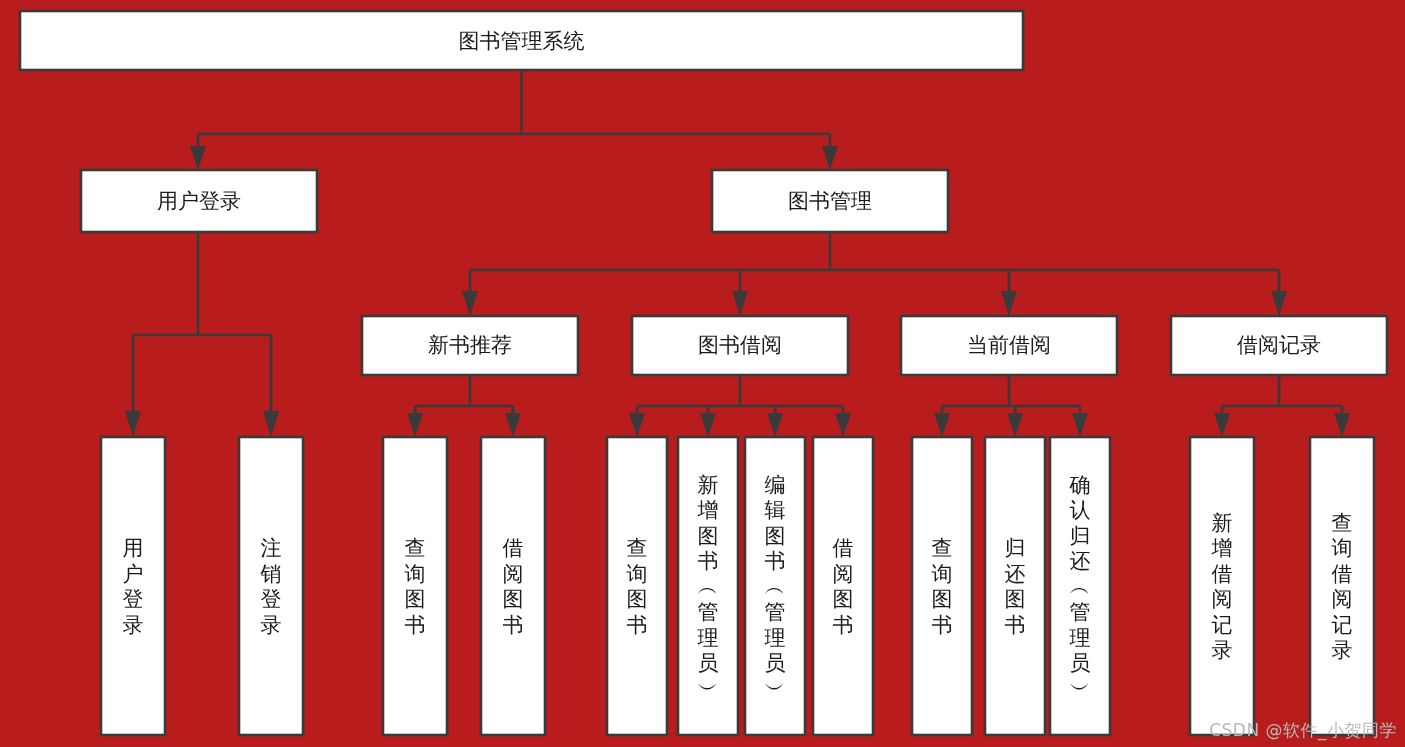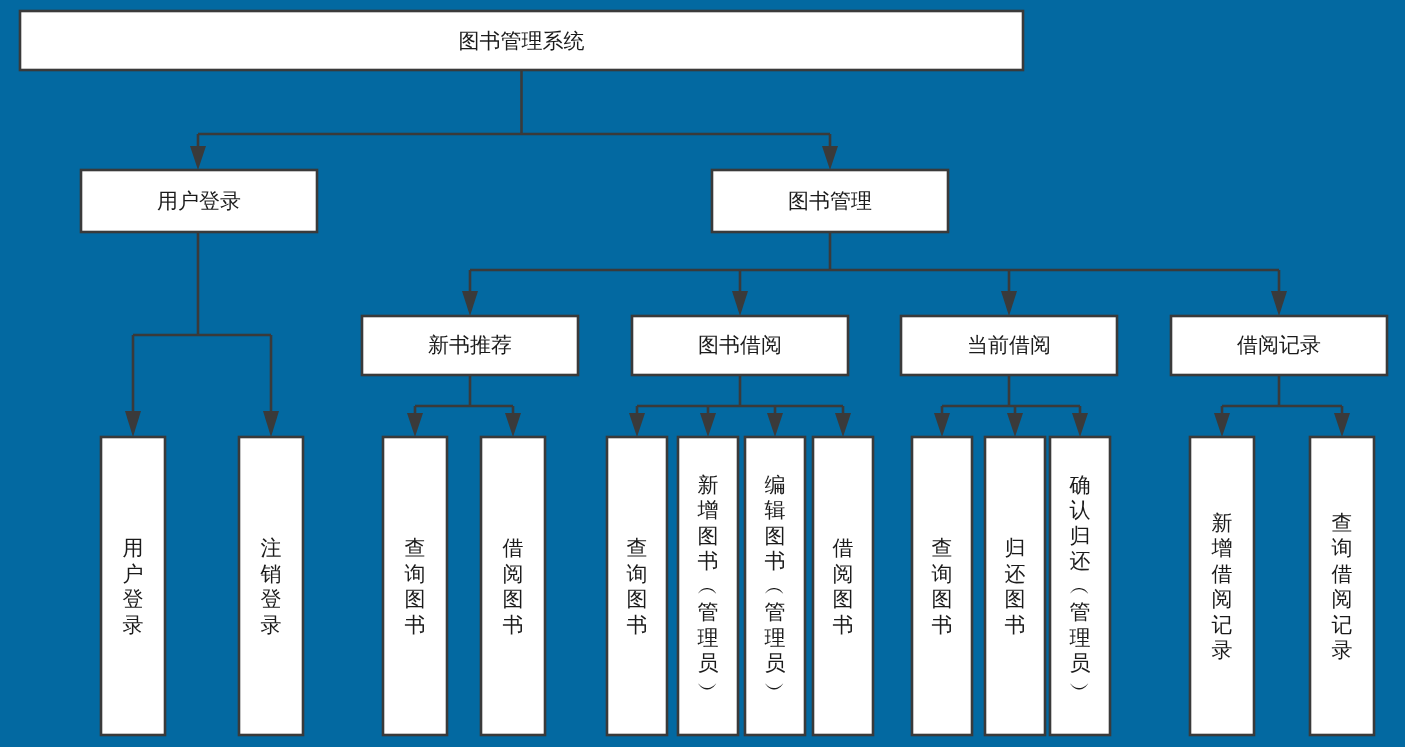--- a/index.html
+++ b/index.html
@@ -10,21 +10,21 @@
   body {
     width: 1405px;
     height: 747px;
     font-family: "DejaVu Sans", "Liberation Sans", sans-serif;
     overflow: hidden;
   }
   #diagram-root {
     position: relative;
     width: 1405px;
     height: 747px;
-    background: #0369a1;
+    background: #b91c1c;
   }
   svg.flow {
     position: absolute;
     left: 0;
     top: 0;
     width: 1405px;
     height: 747px;
     display: block;
   }
   .node-box {
@@ -216,13 +216,14 @@
           <rect class="node-box" x="1190" y="437" width="64" height="298"></rect>
           <text class="leaf-label" x="1222" y="529.9"><tspan x="1222" dy="0">新</tspan><tspan x="1222" dy="25.5">增</tspan><tspan x="1222" dy="25.5">借</tspan><tspan x="1222" dy="25.5">阅</tspan><tspan x="1222" dy="25.5">记</tspan><tspan x="1222" dy="25.5">录</tspan></text>
         </g>
         <g>
           <rect class="node-box" x="1310" y="437" width="64" height="298"></rect>
           <text class="leaf-label" x="1342" y="529.9"><tspan x="1342" dy="0">查</tspan><tspan x="1342" dy="25.5">询</tspan><tspan x="1342" dy="25.5">借</tspan><tspan x="1342" dy="25.5">阅</tspan><tspan x="1342" dy="25.5">记</tspan><tspan x="1342" dy="25.5">录</tspan></text>
         </g>
       </g>
   </svg>
 
+  <div class="watermark">CSDN @软件_小贺同学</div>
 </div>
 
 </body></html>

